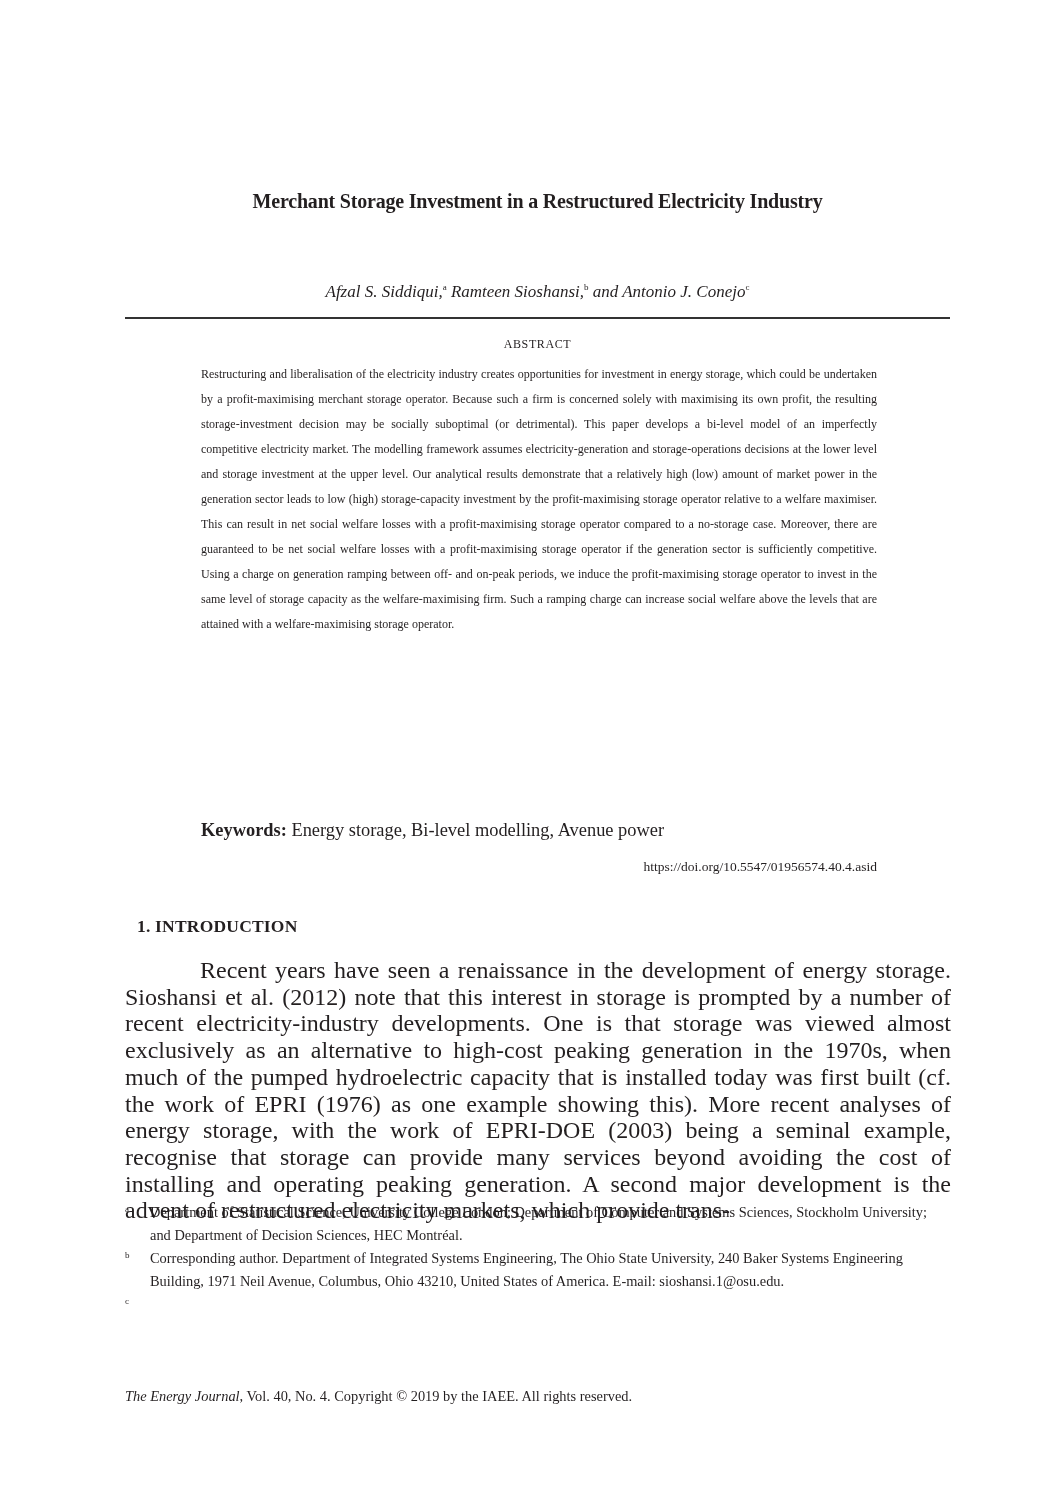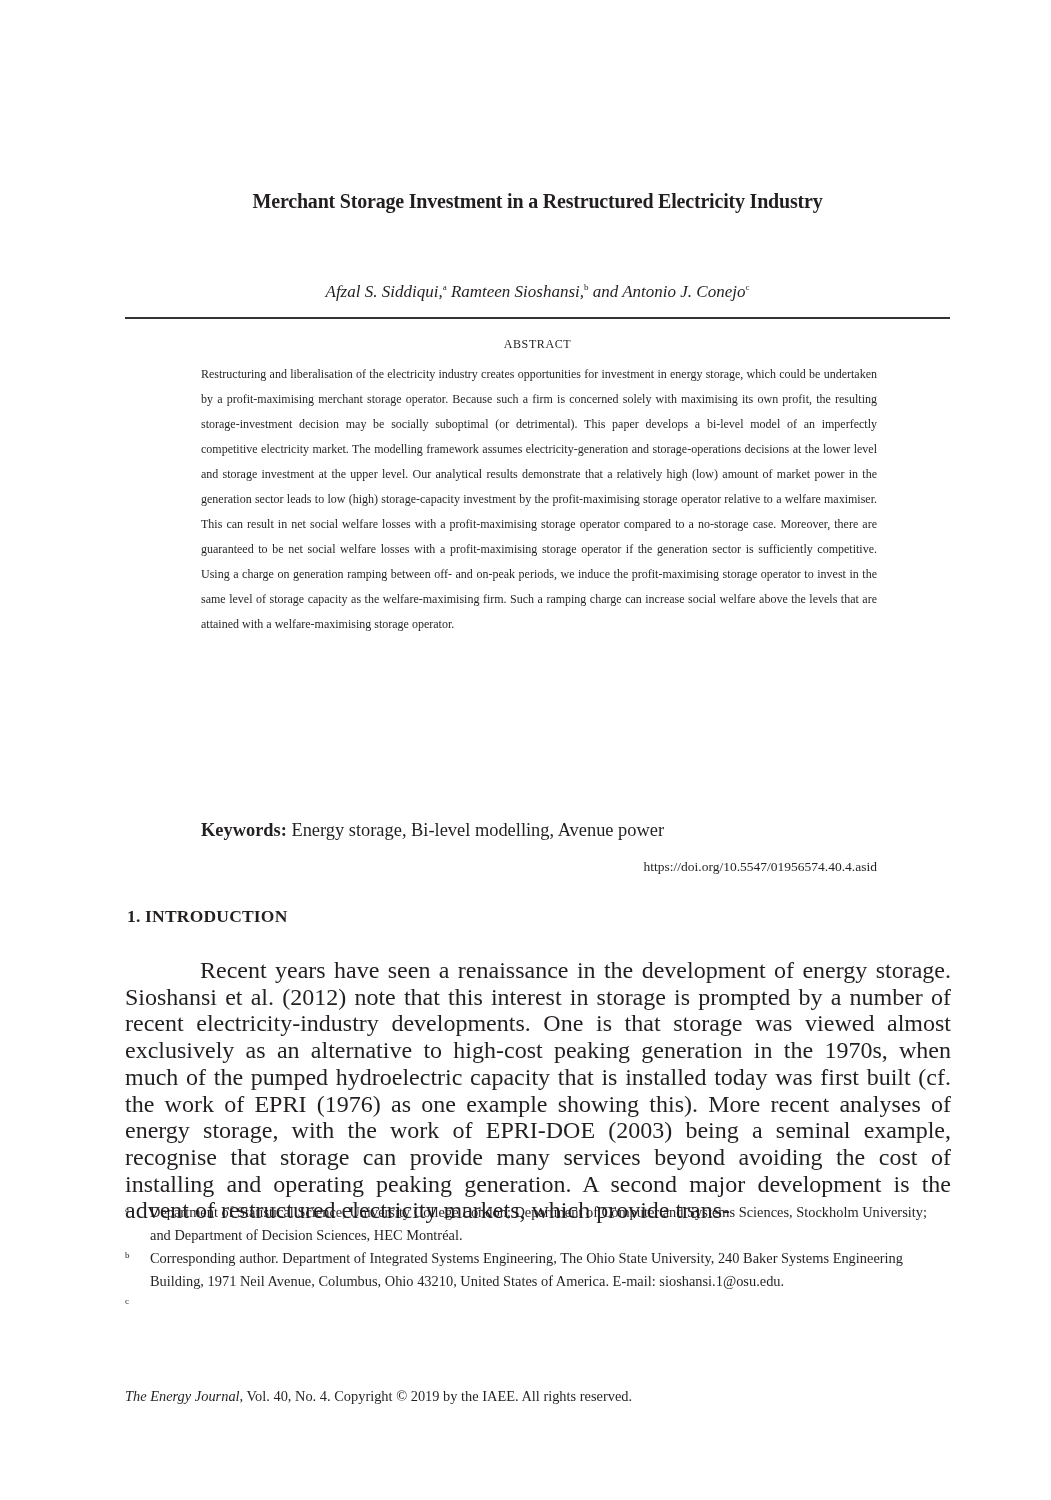--- a/index.html
+++ b/index.html
@@ -159,21 +159,21 @@
 <div class="abstract-heading">ABSTRACT</div>
 
 <p class="abstract-body" style="margin:0;">Restructuring and liberalisation of the electricity industry creates opportunities for investment in energy storage, which could be undertaken by a profit-maximising merchant storage operator. Because such a firm is concerned solely with maxi­mising its own profit, the resulting storage-investment decision may be socially suboptimal (or detrimental). This paper develops a bi-level model of an imper­fectly competitive electricity market. The modelling framework assumes elec­tricity-generation and storage-operations decisions at the lower level and storage investment at the upper level. Our analytical results demonstrate that a relatively high (low) amount of market power in the generation sector leads to low (high) storage-capacity investment by the profit-maximising storage operator relative to a welfare maximiser. This can result in net social welfare losses with a profit-max­imising storage operator compared to a no-storage case. Moreover, there are guar­anteed to be net social welfare losses with a profit-maximising storage operator if the generation sector is sufficiently competitive. Using a charge on generation ramping between off- and on-peak periods, we induce the profit-maximising stor­age operator to invest in the same level of storage capacity as the welfare-maxi­mising firm. Such a ramping charge can increase social welfare above the levels that are attained with a welfare-maximising storage operator.</p>
 
 <div class="keywords">
   <b>Keywords:</b><span> Energy storage, Bi-level modelling, Avenue power</span>
 </div>
 
 <div class="doi">https://doi.org/10.5547/01956574.40.4.asid</div>
 
-<h2 class="section-heading" style="margin:2px;">1. INTRODUCTION</h2>
+<h2 class="section-heading" style="margin:12px;">1. INTRODUCTION</h2>
 
 <p class="intro-body" style="margin:0;">Recent years have seen a renaissance in the development of energy storage. Sioshansi et al. (2012) note that this interest in storage is prompted by a number of recent electricity-industry devel­opments. One is that storage was viewed almost exclusively as an alternative to high-cost peaking generation in the 1970s, when much of the pumped hydroelectric capacity that is installed today was first built (cf. the work of EPRI (1976) as one example showing this). More recent analyses of energy storage, with the work of EPRI-DOE (2003) being a seminal example, recognise that storage can provide many services beyond avoiding the cost of installing and operating peaking generation. A second major development is the advent of restructured electricity markets, which provide trans-</p>
 
 <div class="footnotes">
   <div class="footnote">
     <span class="fn-mark">a</span>
     <span>Department of Statistical Science, University College London; Department of Computer and Systems Sciences, Stockholm University; and Department of Decision Sciences, HEC Montréal.</span>
   </div>
   <div class="footnote">
     <span class="fn-mark">b</span>

